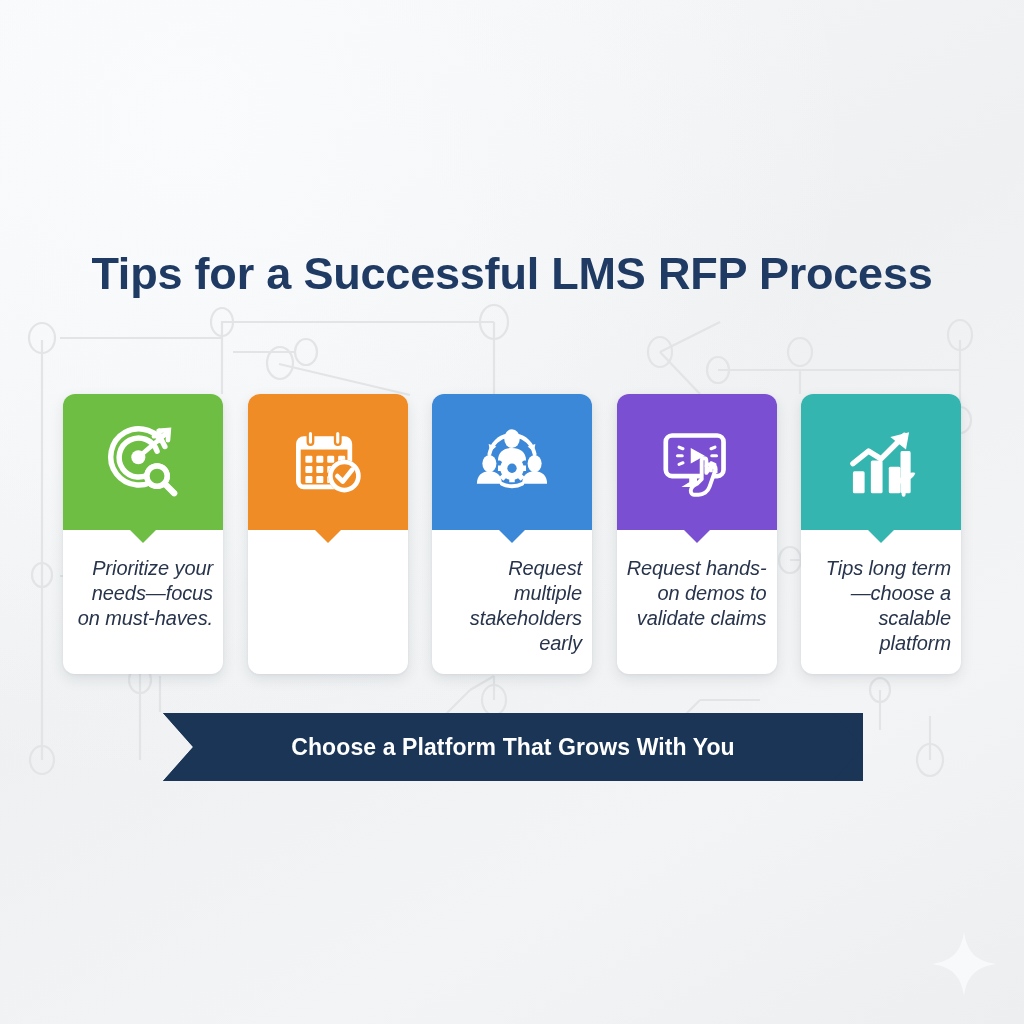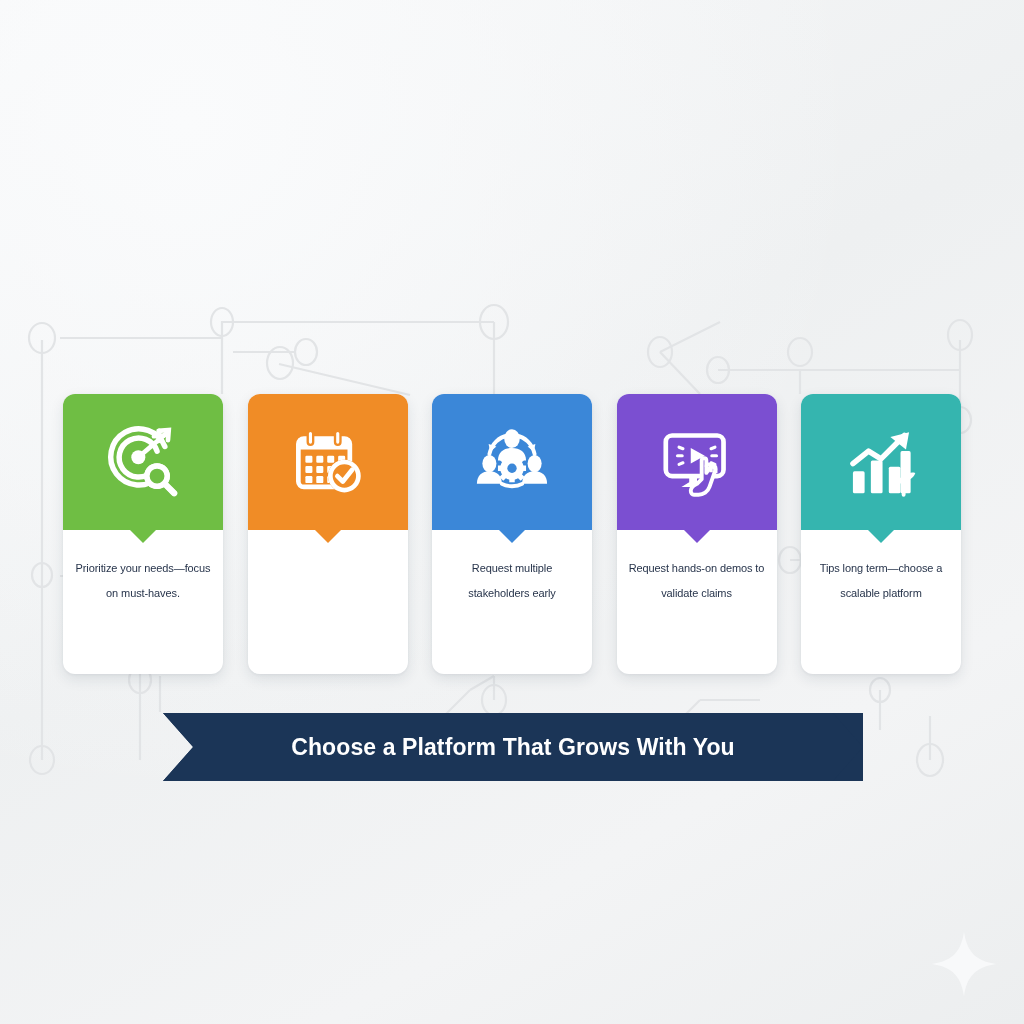--- a/index.html
+++ b/index.html
@@ -102,26 +102,27 @@
     width: 0;
     height: 0;
     border-left: 13px solid transparent;
     border-right: 13px solid transparent;
     border-top-width: 13px;
     border-top-style: solid;
   }
 
   .card-body {
     padding: 26px 10px 0 10px;
-    text-align: center;
-    font-size: 11px;
+    text-align: right;
+    font-size: 20px;
     line-height: 25px;
     font-weight: 500;
     color: #27344b;
     letter-spacing: -0.1px;
+    font-style: italic;
   }
 
   
   #banner {
     position: absolute;
     left: 163px;
     top: 713px;
     width: 700px;
     height: 68px;
     background: #1b3557;
@@ -197,20 +198,21 @@
       <ellipse cx="930" cy="760" rx="13" ry="16"></ellipse>
       <ellipse cx="140" cy="680" rx="11" ry="13"></ellipse>
       <ellipse cx="790" cy="560" rx="11" ry="13"></ellipse>
     </g>
   </svg>
 
   <svg id="sparkle" viewBox="0 0 72 72" xmlns="http://www.w3.org/2000/svg" aria-hidden="true">
     <path d="M36 4 C39 24 48 33 68 36 C48 39 39 48 36 68 C33 48 24 39 4 36 C24 33 33 24 36 4 Z" fill="#f8f9fa"></path>
   </svg>
 
+  <div id="page-title">Tips  for a Successful LMS RFP Process</div>
 
   <div id="cards">
 
     <div class="card">
       <div class="card-header" style="background:#6fbe44">
         <span class="icon-wrap">
           <svg viewBox="0 0 100 100" xmlns="http://www.w3.org/2000/svg" aria-hidden="true">
             <g fill="none" stroke="#ffffff" stroke-width="7" stroke-linecap="round">
               <path d="M78 30 A36 36 0 1 0 70 69"></path>
               <path d="M68 36 A25 25 0 1 0 62 62" stroke-width="7"></path>

